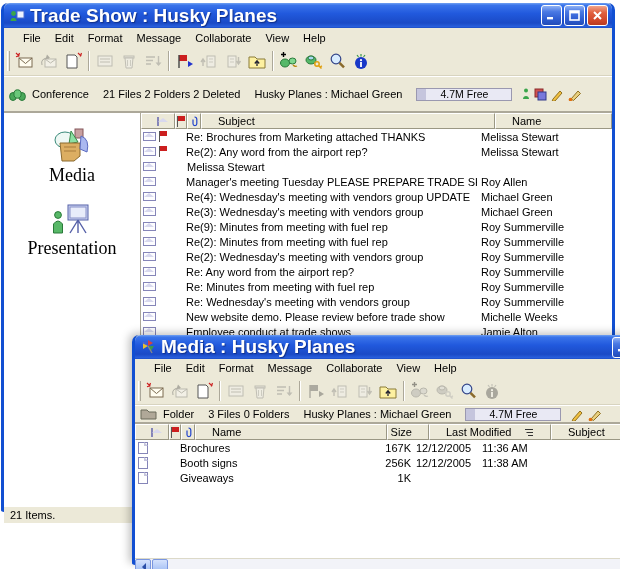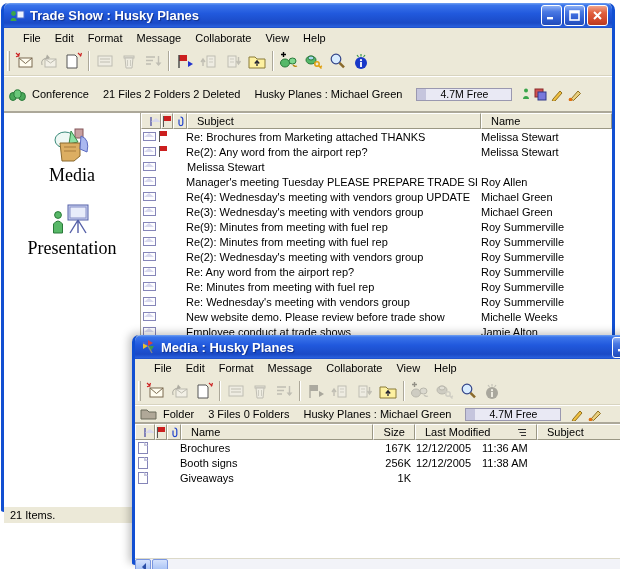--- a/index.html
+++ b/index.html
@@ -5,21 +5,21 @@
   * { margin:0; padding:0; box-sizing:border-box; }
   html,body { width:620px; height:569px; background:#ffffff; overflow:hidden;
               font-family:"Liberation Sans","DejaVu Sans",sans-serif; font-size:11px; color:#000; }
 
   
   .xp-window { position:absolute; border:3px solid #114fd2; border-top:none;
                border-radius:7px 7px 3px 3px; background:#ece9d8; }
   .titlebar { height:25px; display:flex; align-items:center; padding:0 4px 0 5px;
               border-radius:6px 6px 0 0;
               background:linear-gradient(180deg,#71a1f2 0%,#3a74ea 9%,#2159dd 42%,#1a4ac6 80%,#2a60de 96%,#1646bb 100%); }
-  .titletext { flex:1; color:#fff; font-weight:bold; font-size:13px;
+  .titletext { flex:1; color:#fff; font-weight:bold; font-size:19px;
                text-shadow:1px 1px 1px #10308a; white-space:nowrap; overflow:hidden; }
   .title-ico { width:17px; height:16px; margin-right:4px; flex:0 0 auto; }
   .winbtn { width:21px; height:21px; margin-left:2px; border:1px solid #fff; border-radius:3px;
             display:flex; align-items:center; justify-content:center;
             background:linear-gradient(180deg,#8eb0f4 0%,#4a79e4 30%,#2e5cd0 70%,#234cb8 100%); }
   .winbtn.close { background:linear-gradient(180deg,#f0a58b 0%,#e2603f 35%,#d0472a 75%,#b83a20 100%); }
 
   .menubar { height:19px; display:flex; align-items:center; padding-left:12px; background:#ece9d8; }
   .menuitem { padding:2px 7px; white-space:nowrap; }
 
@@ -43,21 +43,21 @@
   .content { display:flex; background:#fff; border-top:1px solid #aca899; position:relative; overflow:hidden; }
   .sidebar { width:137px; background:#fff; border-right:1px solid #aca899; display:flex; flex-direction:column;
              align-items:center; padding-top:14px; }
   .side-item { display:flex; flex-direction:column; align-items:center; margin-bottom:16px; }
   .side-label { font-family:Liberation Serif, serif; font-size:18px; margin-top:2px; }
 
   .listpane { flex:1; display:flex; flex-direction:column; overflow:hidden; position:relative; }
   .lheader { display:flex; height:16px; flex:0 0 auto; }
   .hcell { background:#ece9d8; border-top:1px solid #fff; border-left:1px solid #fff;
            border-right:1px solid #9a9784; border-bottom:1px solid #9a9784;
-           display:flex; align-items:center; padding:0 9px; overflow:hidden; white-space:nowrap; }
+           display:flex; align-items:center; padding:0 16px; overflow:hidden; white-space:nowrap; }
   .row { display:flex; height:15px; align-items:center; flex:0 0 auto; white-space:nowrap; }
   .c-env { width:16px; display:flex; justify-content:center; flex:0 0 auto; }
   .c-flag { width:12px; display:flex; justify-content:center; flex:0 0 auto; }
   .c-clip { width:14px; display:flex; justify-content:center; flex:0 0 auto; }
   .c-subj { flex:0 0 294px; overflow:hidden; padding-left:3px; }
   .c-name { flex:1; overflow:hidden; padding-left:4px; }
 
   
   .m-name { flex:0 0 192px; overflow:hidden; padding-left:3px; }
   .m-size { flex:0 0 42px; text-align:right; overflow:hidden; }

